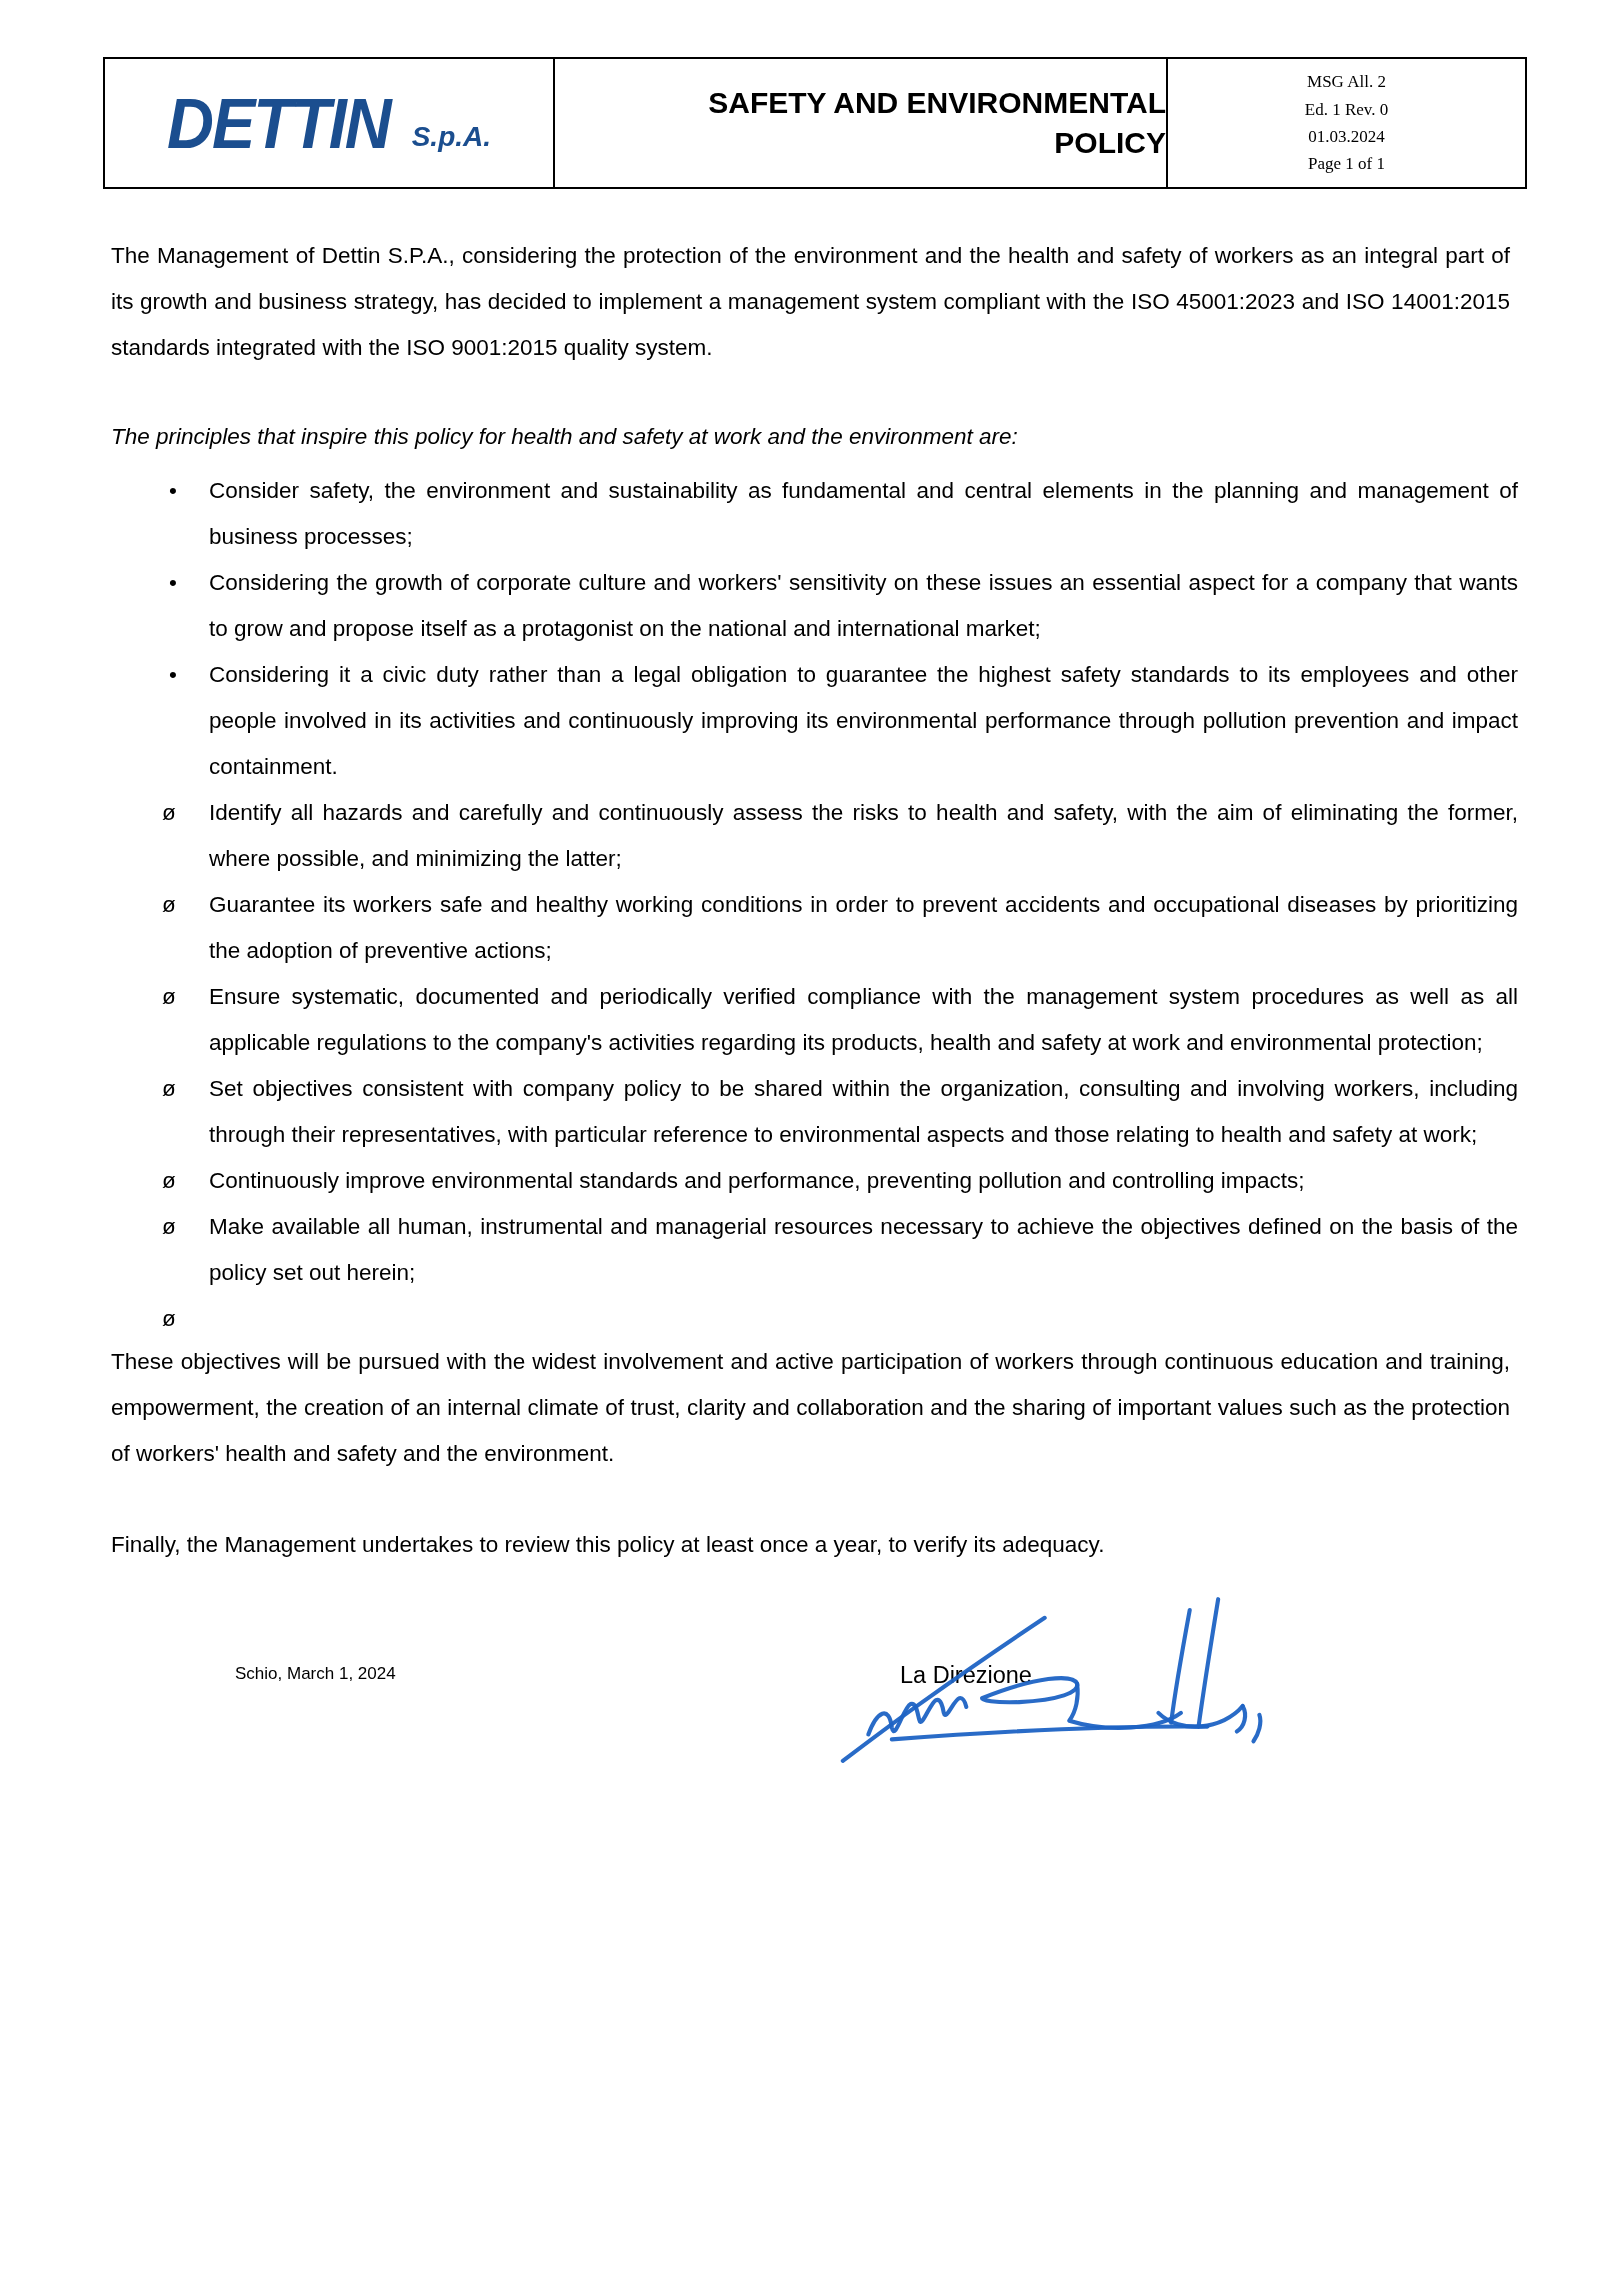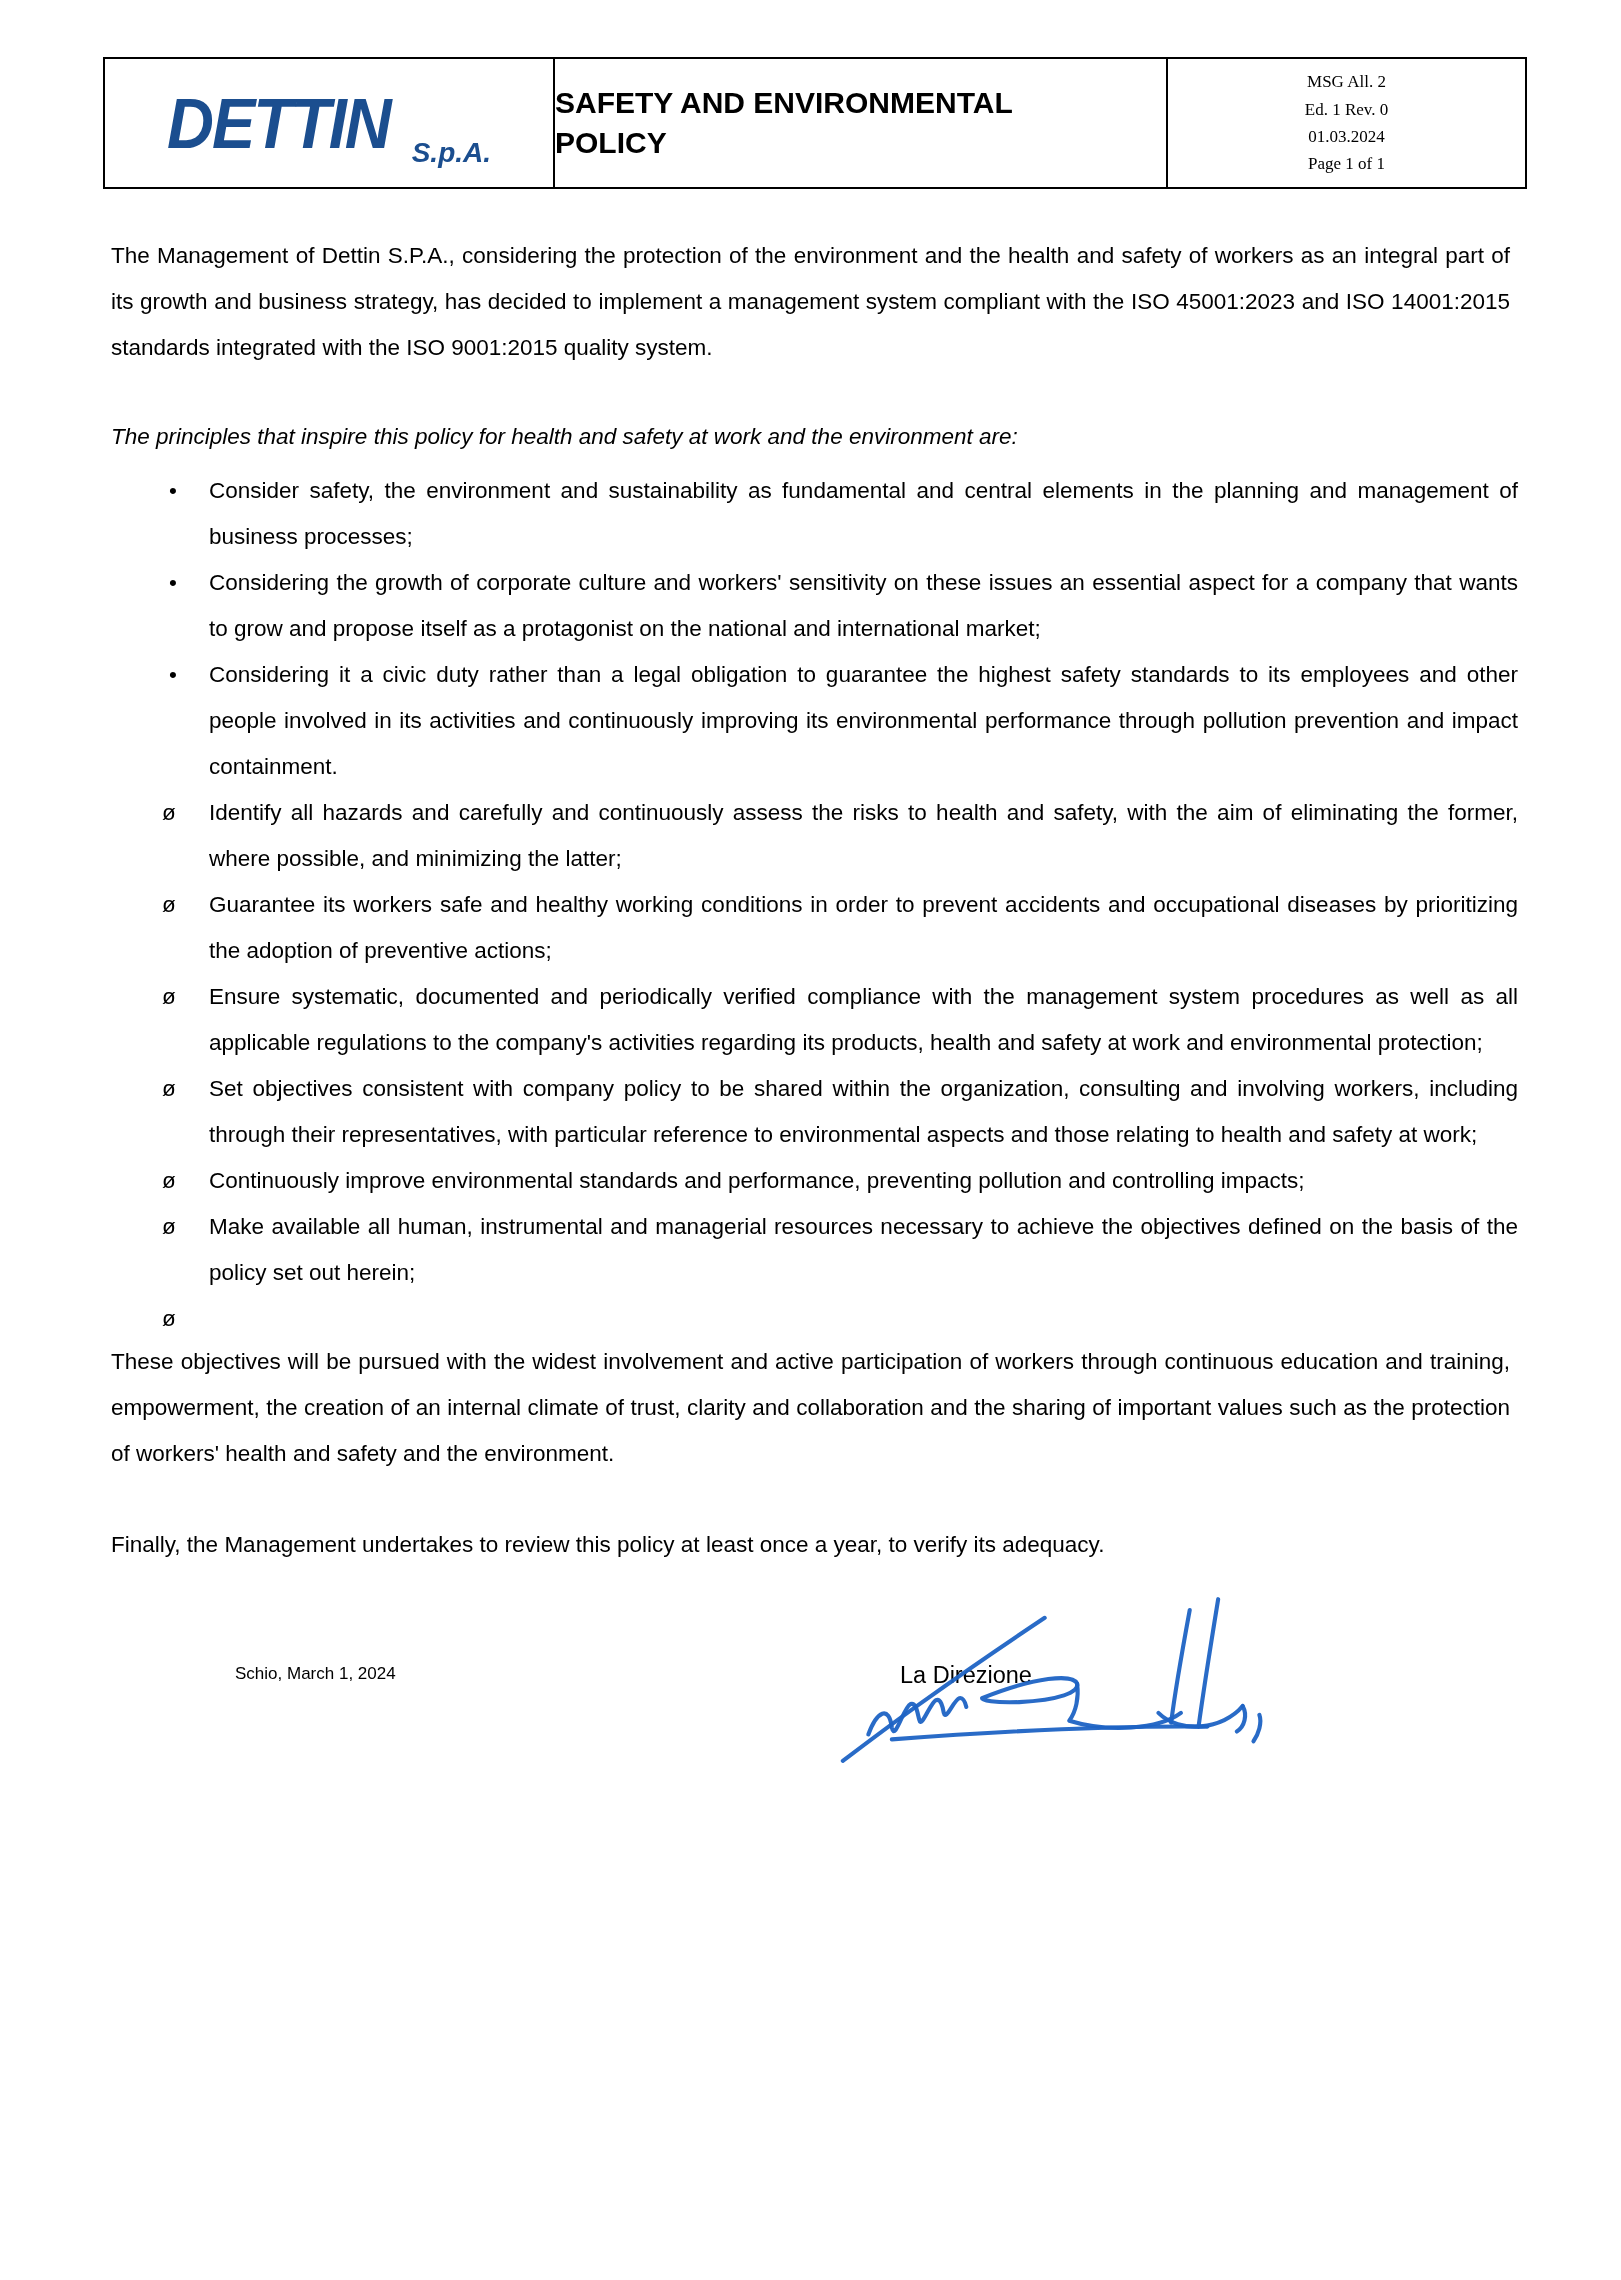--- a/index.html
+++ b/index.html
@@ -22,41 +22,41 @@
     border-collapse: collapse;
     table-layout: fixed;
   }
   table.hdr td {
     border: 2.9px solid #000000;
     vertical-align: middle;
     height: 128px;
     padding: 0;
   }
   td.logo-cell   { width: 448px; text-align: center; }
-  td.title-cell  { width: 611px; text-align: left; }
+  td.title-cell  { width: 611px; text-align: right; }
   td.info-cell   { width: 357px; text-align: center; }
 
   .logo-wrap { display:inline-block; white-space:nowrap; }
   .logo-main {
     font-size: 65px;
     font-weight: 700;
     font-style: italic;
     letter-spacing: -2px;
     color: #1b4e8f;
     transform: scaleY(1.08);
     display: inline-block;
   }
   .logo-suffix {
     font-size: 28px;
     font-weight: 700;
     font-style: italic;
     color: #1b4e8f;
     margin-left: 22px;
     position: relative;
-    top: 16px;
+    top: 0;
   }
   .doc-title {
     font-size: 30px;
     font-weight: 700;
     line-height: 40px;
   }
   .doc-info {
     font-size: 17px;
     line-height: 27.4px;
     font-family: Liberation Serif, serif;

